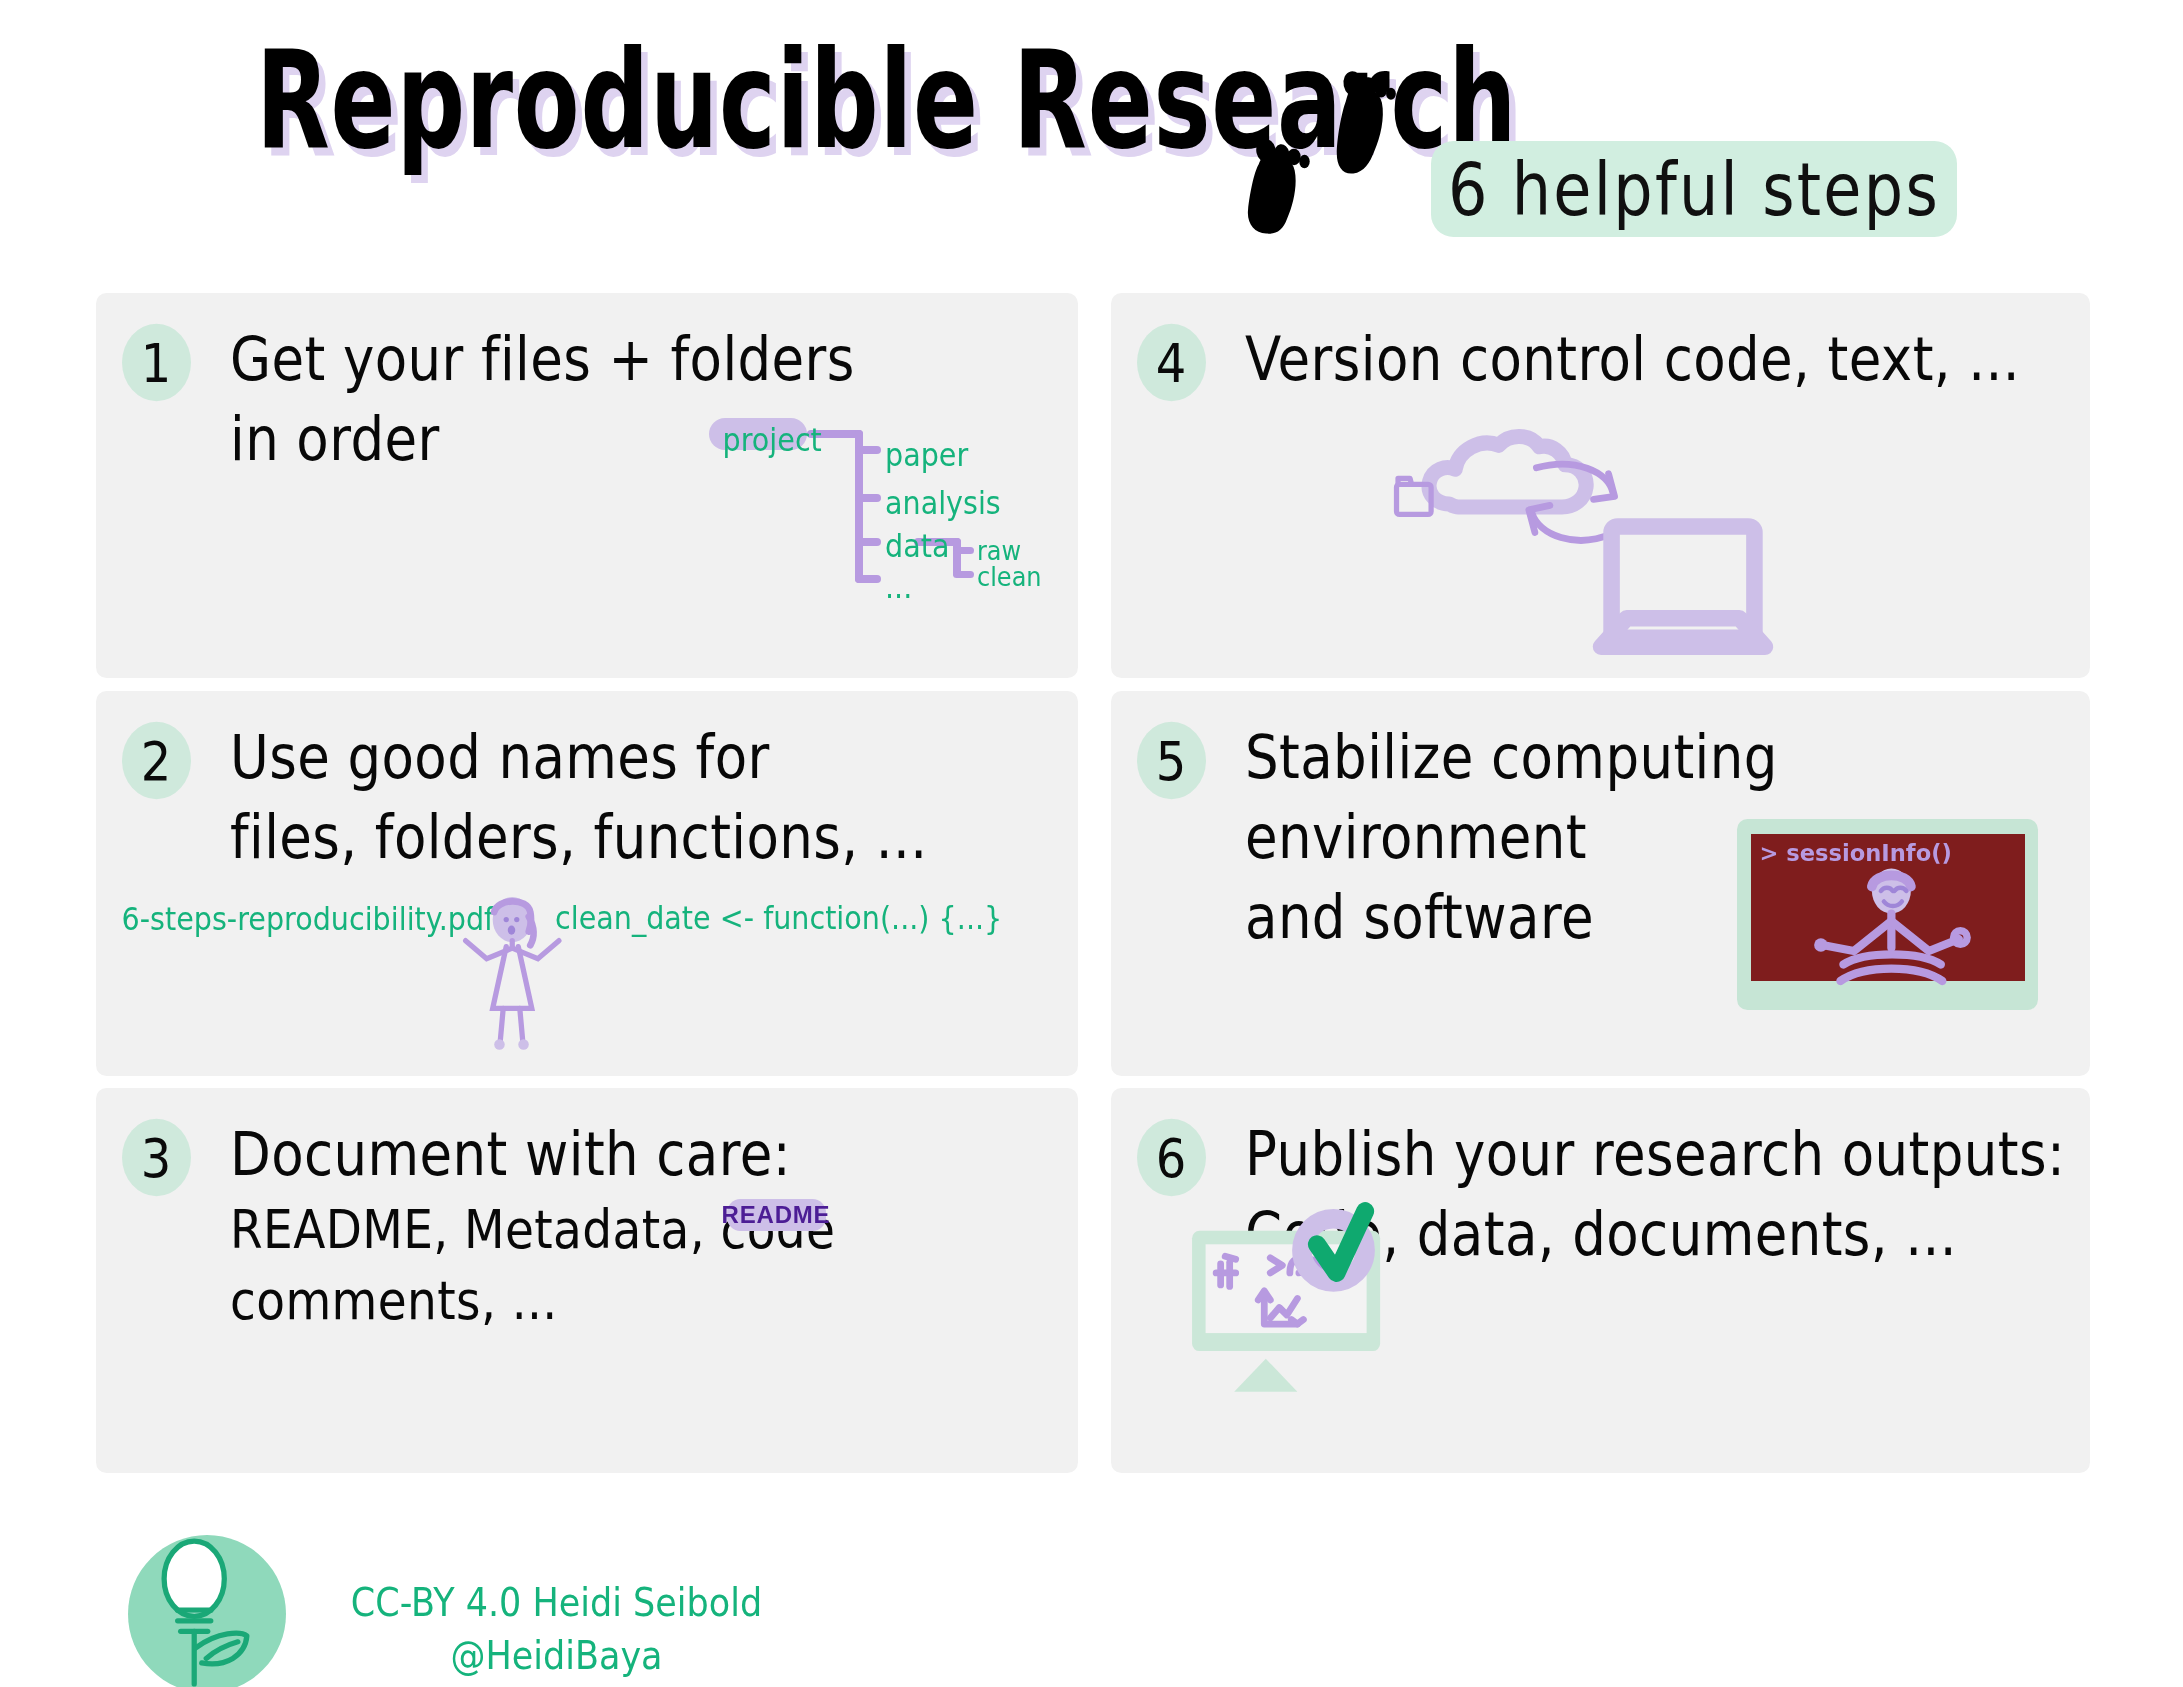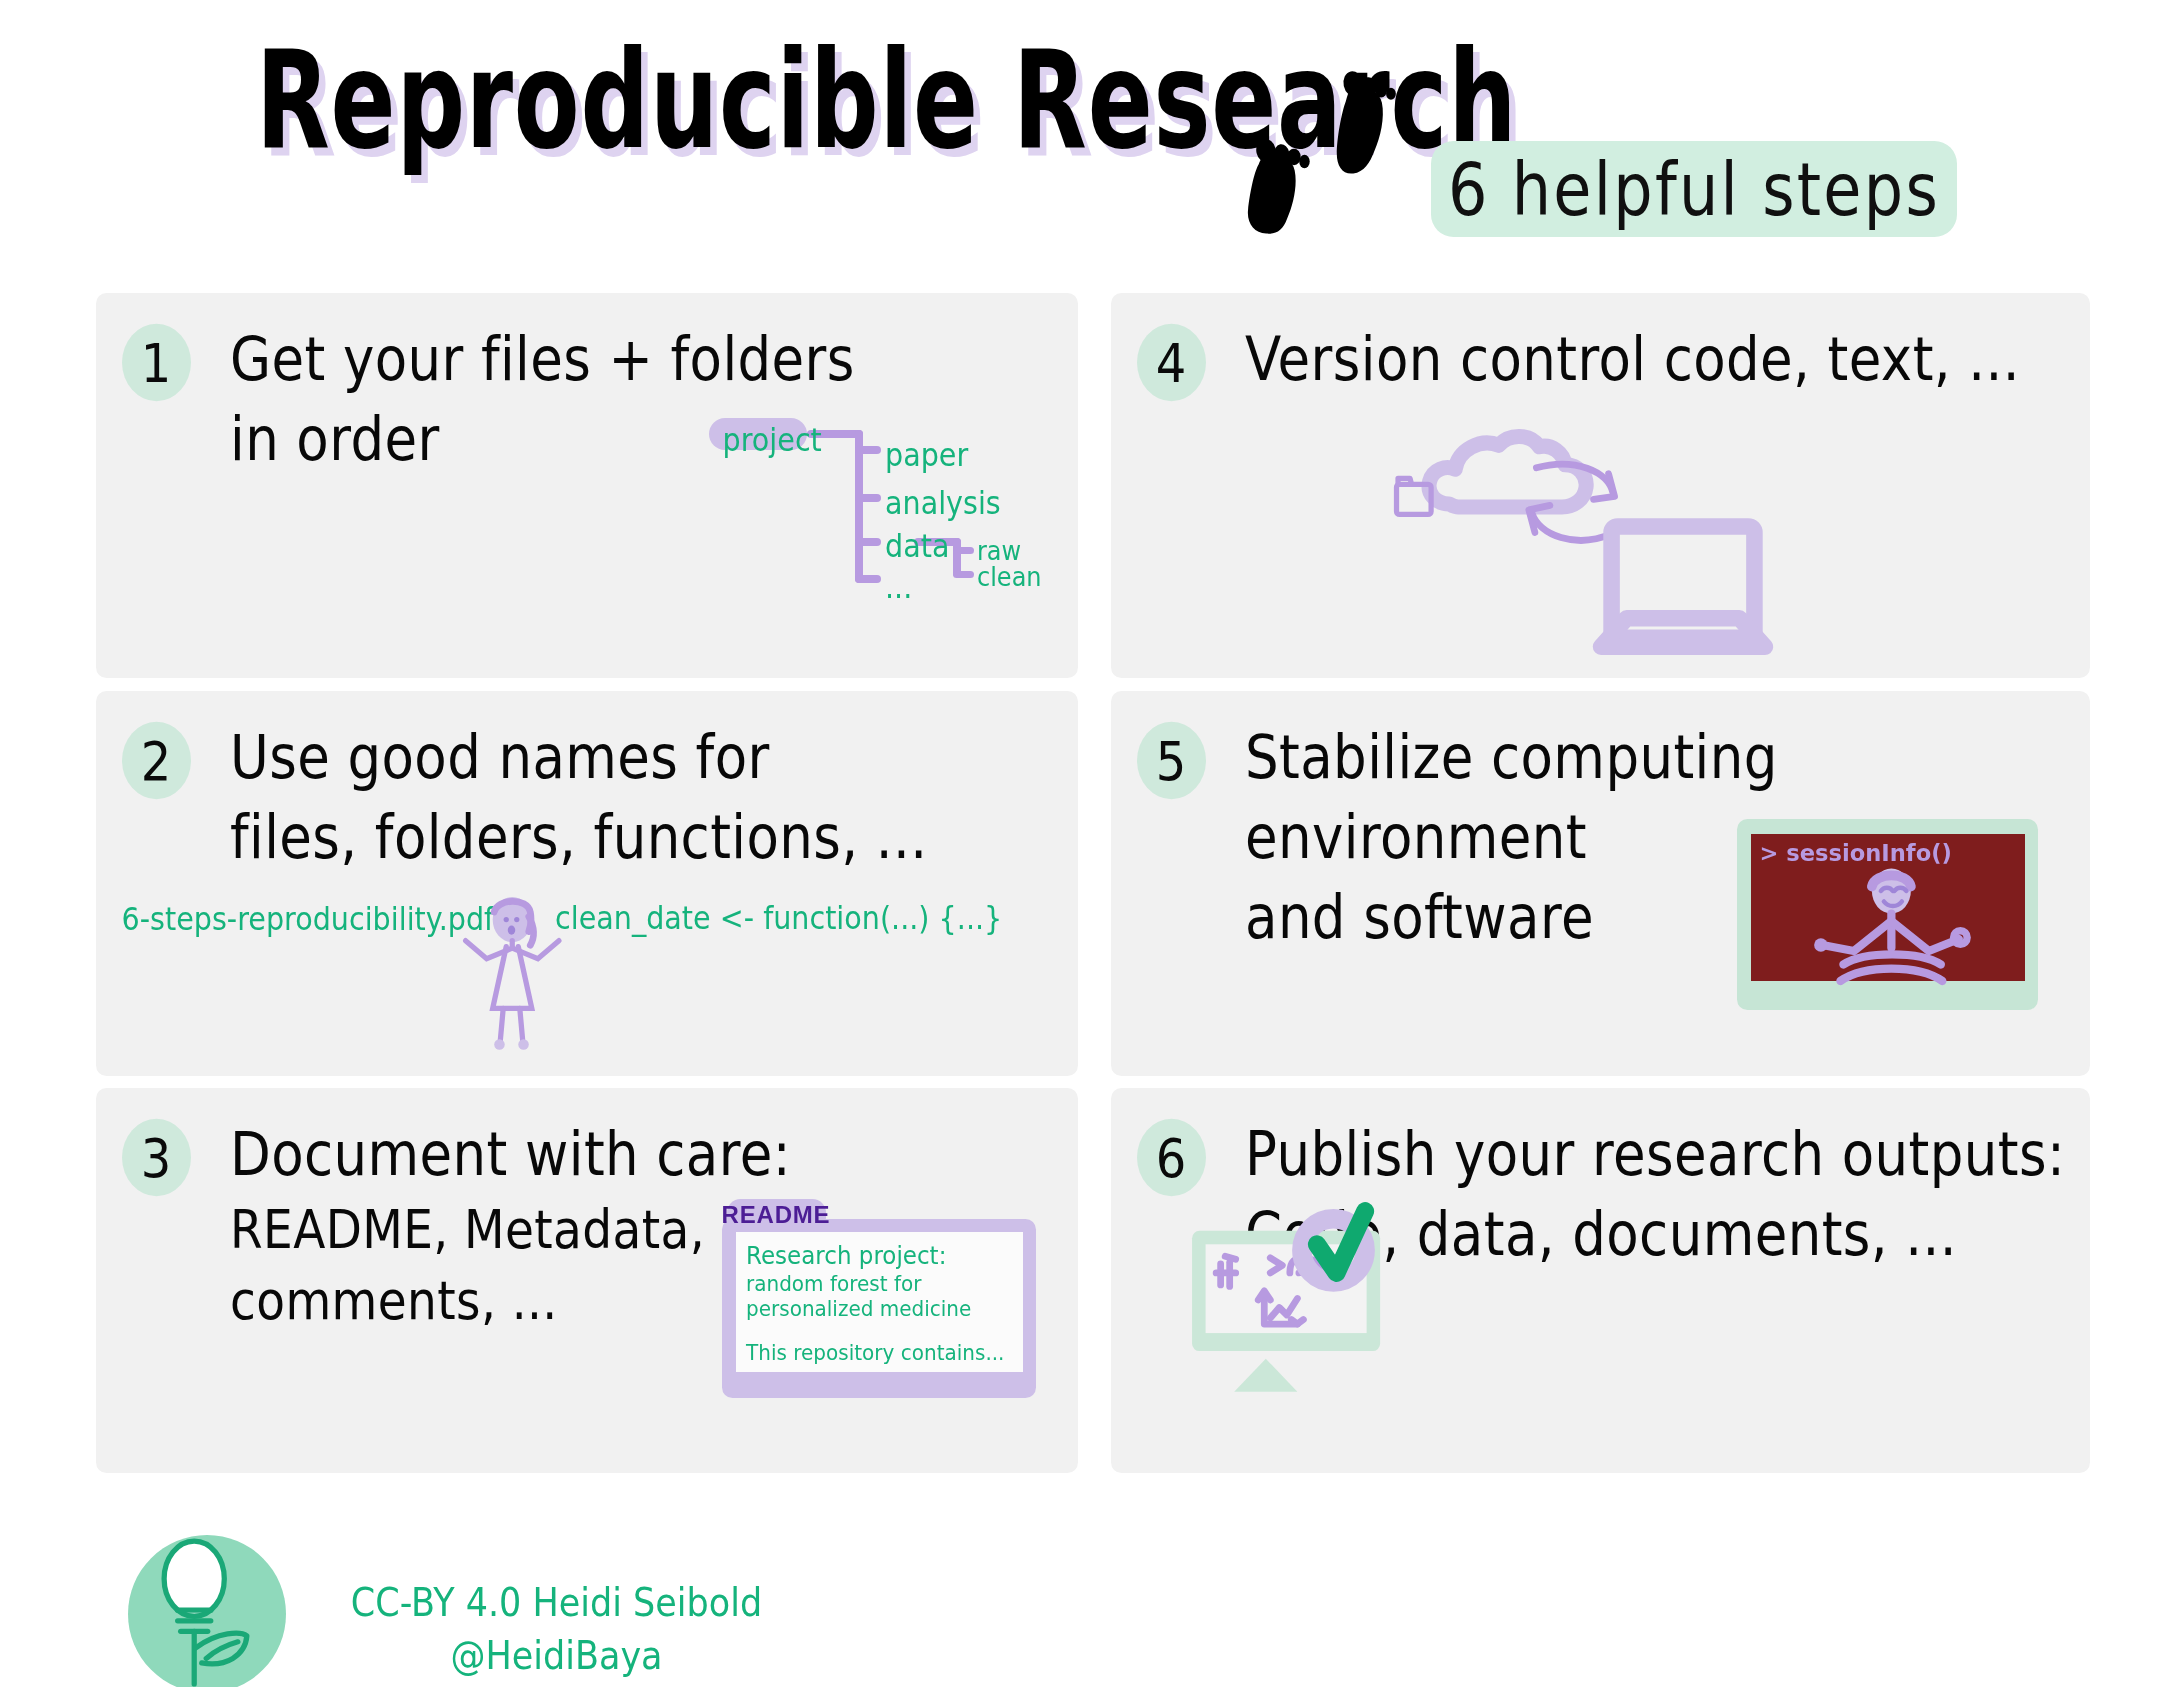--- a/index.html
+++ b/index.html
@@ -355,28 +355,20 @@
   </div>
 
   <div class="card col-left row-3">
     <div class="badge">3</div>
     <div class="card-heading">
       <span>Document with care:</span>
       <span class="l2" style="font-size:47px;">README, Metadata, code comments, ...</span>
     </div>
 
     <div class="art" id="readme-win">
-      <div id="readme-frame">
-        <div id="readme-body">
-          <div class="readme-line" style="left:10.5px; top:9px; font-size:23px;">Research project:</div>
-          <div class="readme-line" style="left:10.5px; top:38px;">random forest for</div>
-          <div class="readme-line" style="left:10.5px; top:63px;">personalized medicine</div>
-          <div class="readme-line" style="left:10.5px; top:107px;">This repository contains...</div>
-        </div>
-      </div>
       <div id="readme-tab">
         <span id="readme-tab-text">README</span>
       </div>
     </div>
   </div>
 
   <div class="card col-right row-1">
     <div class="badge">4</div>
     <div class="card-heading">
       <span>Version control code, text, ...</span>

